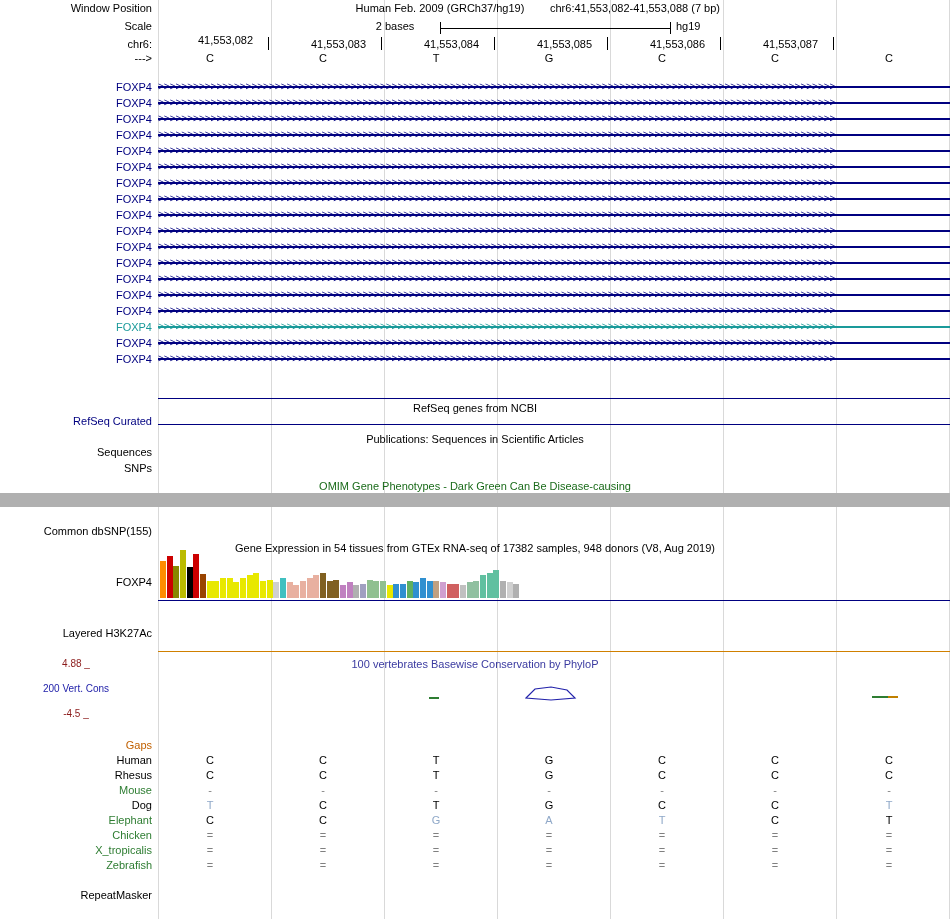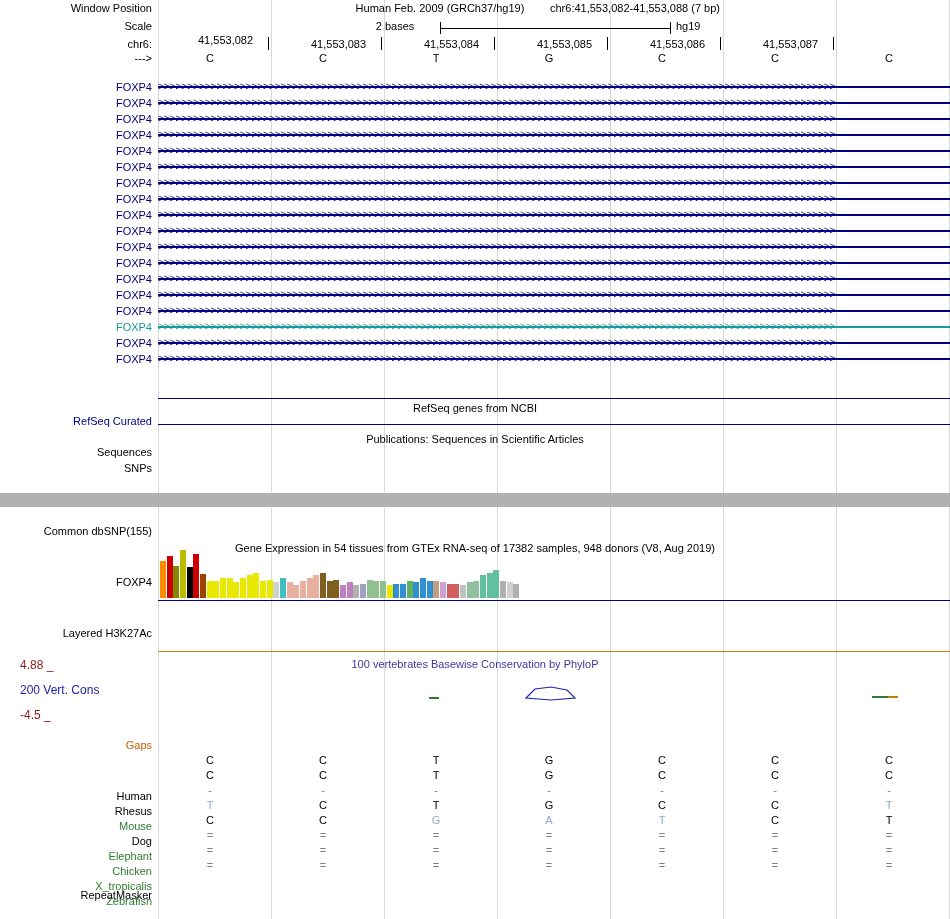--- a/index.html
+++ b/index.html
@@ -30,23 +30,23 @@
 
   .sep{position:absolute;left:158px;width:792px;height:1px;background:#000080;}
 
   .centerlabel{position:absolute;width:950px;left:0;text-align:center;white-space:nowrap;}
 
   .omimbar{position:absolute;left:0;width:950px;height:14px;background:#b0b0b0;}
 
   .gtex{position:absolute;bottom:0;width:5px;}
   .h3k27-line2{position:absolute;left:158px;width:792px;height:1px;background:#d08000;}
 
-  .cons-lbl{position:absolute;text-align:left;width:152px;font-size:12px;color:#8b1a1a;padding-left:20px;}
+  .cons-lbl{position:absolute;text-align:center;width:152px;font-size:10px;color:#8b1a1a;}
   .cons-lbl.blue{color:#2222aa;}
-  .mz-name{position:absolute;width:152px;text-align:right;font-size:11px;margin-top:36px;}
+  .mz-name{position:absolute;width:152px;text-align:right;font-size:11px;}
   .mz-base{position:absolute;text-align:center;width:14px;font-size:11px;}
 
   .colgrid{position:absolute;top:0;bottom:0;width:1px;background:#d9d9d9;}
 </style>
 </head>
 <body>
 
 <div class="browser">
 
   <div class="colgrid" style="left:158px;"></div>
@@ -189,20 +189,21 @@
   <div class="sep" style="top:398px;"></div>
   <div class="lbl leftcol" style="top:415px;color:#000080;">RefSeq Curated</div>
   <div class="centerlabel" style="top:402px;">RefSeq genes from NCBI</div>
   <div class="sep" style="top:424px;"></div>
 
   <div class="lbl leftcol" style="top:446px;">Sequences</div>
   <div class="centerlabel" style="top:433px;">Publications: Sequences in Scientific Articles</div>
 
   <div class="lbl leftcol" style="top:462px;">SNPs</div>
 
+  <div class="centerlabel" style="top:480px;color:#1a6b1a;">OMIM Gene Phenotypes - Dark Green Can Be Disease-causing</div>
   <div class="lbl leftcol" style="top:494px;color:#1a6b1a;">OMIM Genes</div>
   <div class="omimbar" style="top:493px;"></div>
 
   <div class="lbl leftcol" style="top:525px;">Common dbSNP(155)</div>
 
   <div class="centerlabel" style="top:542px;">Gene Expression in 54 tissues from GTEx RNA-seq of 17382 samples, 948 donors (V8, Aug 2019)</div>
   <div class="lbl leftcol" style="top:576px;">FOXP4</div>
   <div id="gtex-chart" style="position:absolute;left:160px;top:550px;width:360px;height:48px;">
       <div class="gtex" style="left: 0px; width: 6.06667px; height: 36.7059px; background: rgb(255, 140, 0); position: absolute;"></div>
       <div class="gtex" style="left: 6.66667px; width: 6.06667px; height: 42.3529px; background: rgb(204, 0, 0); position: absolute;"></div>

